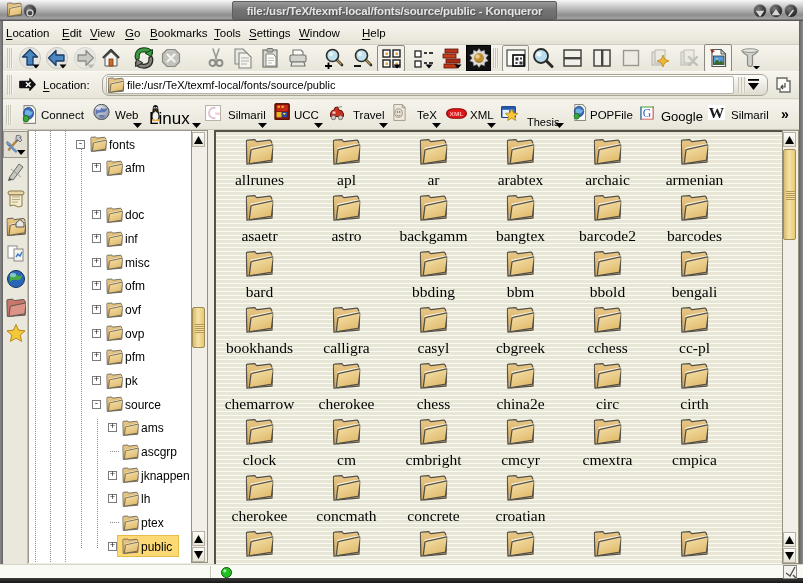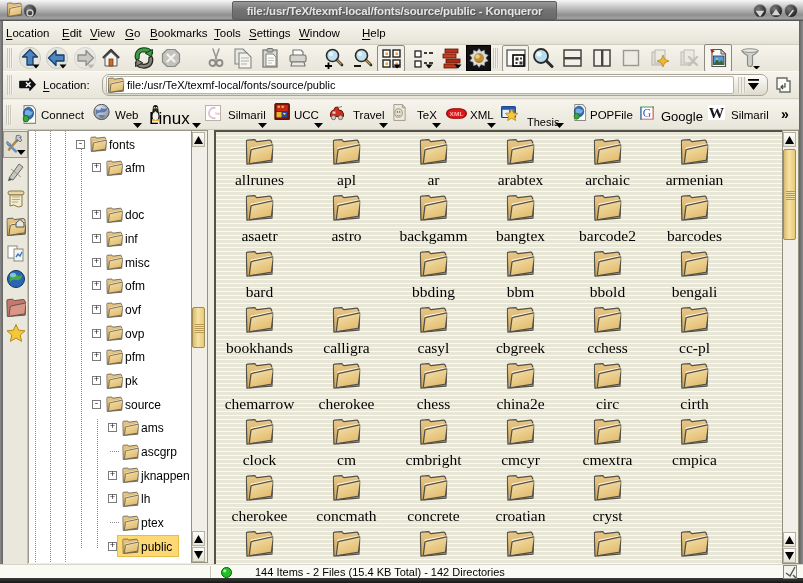--- a/index.html
+++ b/index.html
@@ -818,26 +818,20 @@
         <use href="#folder"></use>
       </svg>
 <div class="clabel">concrete</div>
 </div>
 <div class="cell" style="left:261px;top:342px">
 <svg width="29" height="27" viewBox="0 0 28 27.5">
         <use href="#folder"></use>
       </svg>
 <div class="clabel">croatian</div>
 </div>
-<div class="cell" style="left:348px;top:342px">
-<svg width="29" height="27" viewBox="0 0 28 27.5">
-        <use href="#folder"></use>
-      </svg>
-<div class="clabel">cryst</div>
-</div>
 <div class="cell" style="left:0px;top:398px">
 <svg width="29" height="27" viewBox="0 0 28 27.5">
         <use href="#folder"></use>
       </svg>
 </div>
 <div class="cell" style="left:87px;top:398px">
 <svg width="29" height="27" viewBox="0 0 28 27.5">
         <use href="#folder"></use>
       </svg>
 </div>
@@ -874,18 +868,17 @@
     </svg></div>
 <div class="abs sbtn" style="left:783px;top:548px;height:15px"><svg width="9" height="8" viewBox="0 0 9 8" style="margin-top:3px">
       <path d="M0,0 L9,0 L4.5,8 Z" fill="#000"></path>
     </svg></div>
 <div id="status" class="abs">
 <div class="abs" style="left:210px;top:1px;width:2px;height:12px;border-left:1px solid #c8c5b9;border-right:1px solid #fff"></div>
 <svg class="abs" style="left:221px;top:2px" width="11" height="11" viewBox="0 0 11 11">
       <circle cx="5.5" cy="5.5" r="5" fill="#22c022" stroke="#0a5a0a" stroke-width="1"></circle>
       <circle cx="3.8" cy="3.8" r="1.6" fill="#a8f0a8"></circle>
     </svg>
-<div class="abs" style="left:255px;top:1px">144 Items - 2 Files (15.4 KB Total) - 142 Directories</div>
 <svg class="abs" style="left:783px;top:0px" width="14" height="14" viewBox="0 0 14 14">
       <rect x="0.5" y="0.5" width="13" height="13" fill="#f4f2ec" stroke="#8a8a84"></rect>
       <path d="M3,8 L7,11 L12,2" fill="none" stroke="#555" stroke-width="1.4"></path>
       <path d="M10,10 L13,13" stroke="#555" stroke-width="1.6"></path>
     </svg>
 </div>
 </body></html>

